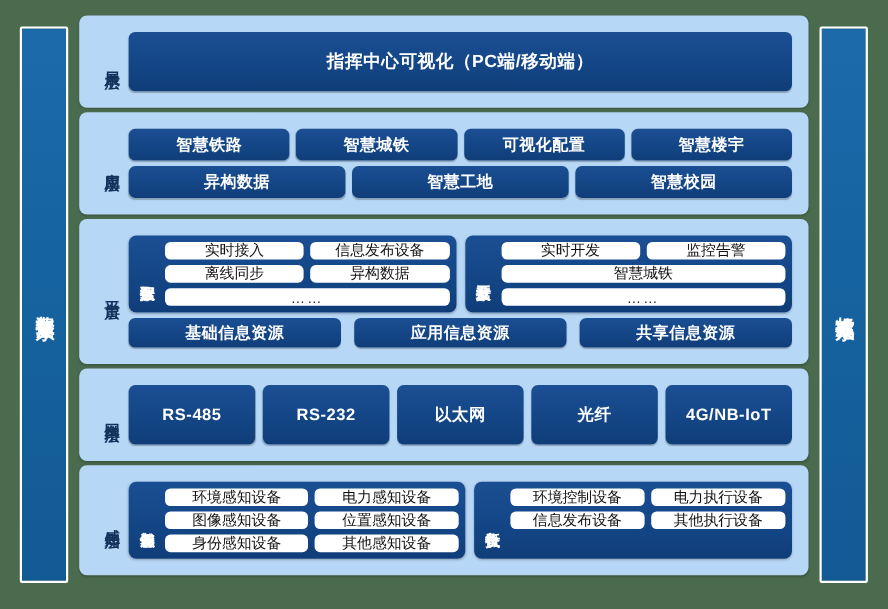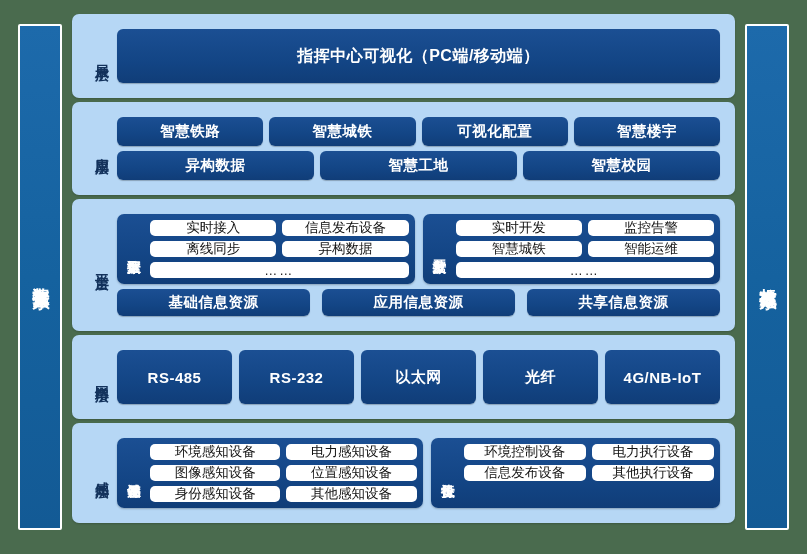--- a/index.html
+++ b/index.html
@@ -213,21 +213,20 @@
 
           <div class="group">
             <div class="group-lbl">数据开发</div>
             <div class="group-grid">
               <div class="grid-row">
                 <div class="wbox">实时开发</div>
                 <div class="wbox">监控告警</div>
               </div>
               <div class="grid-row">
                 <div class="wbox">智慧城铁</div>
-                <div class="wbox">智能运维</div>
               </div>
               <div class="grid-row">
                 <div class="wbox full dots">……</div>
               </div>
             </div>
           </div>
 
         </div>
 
         <div class="res-row">

